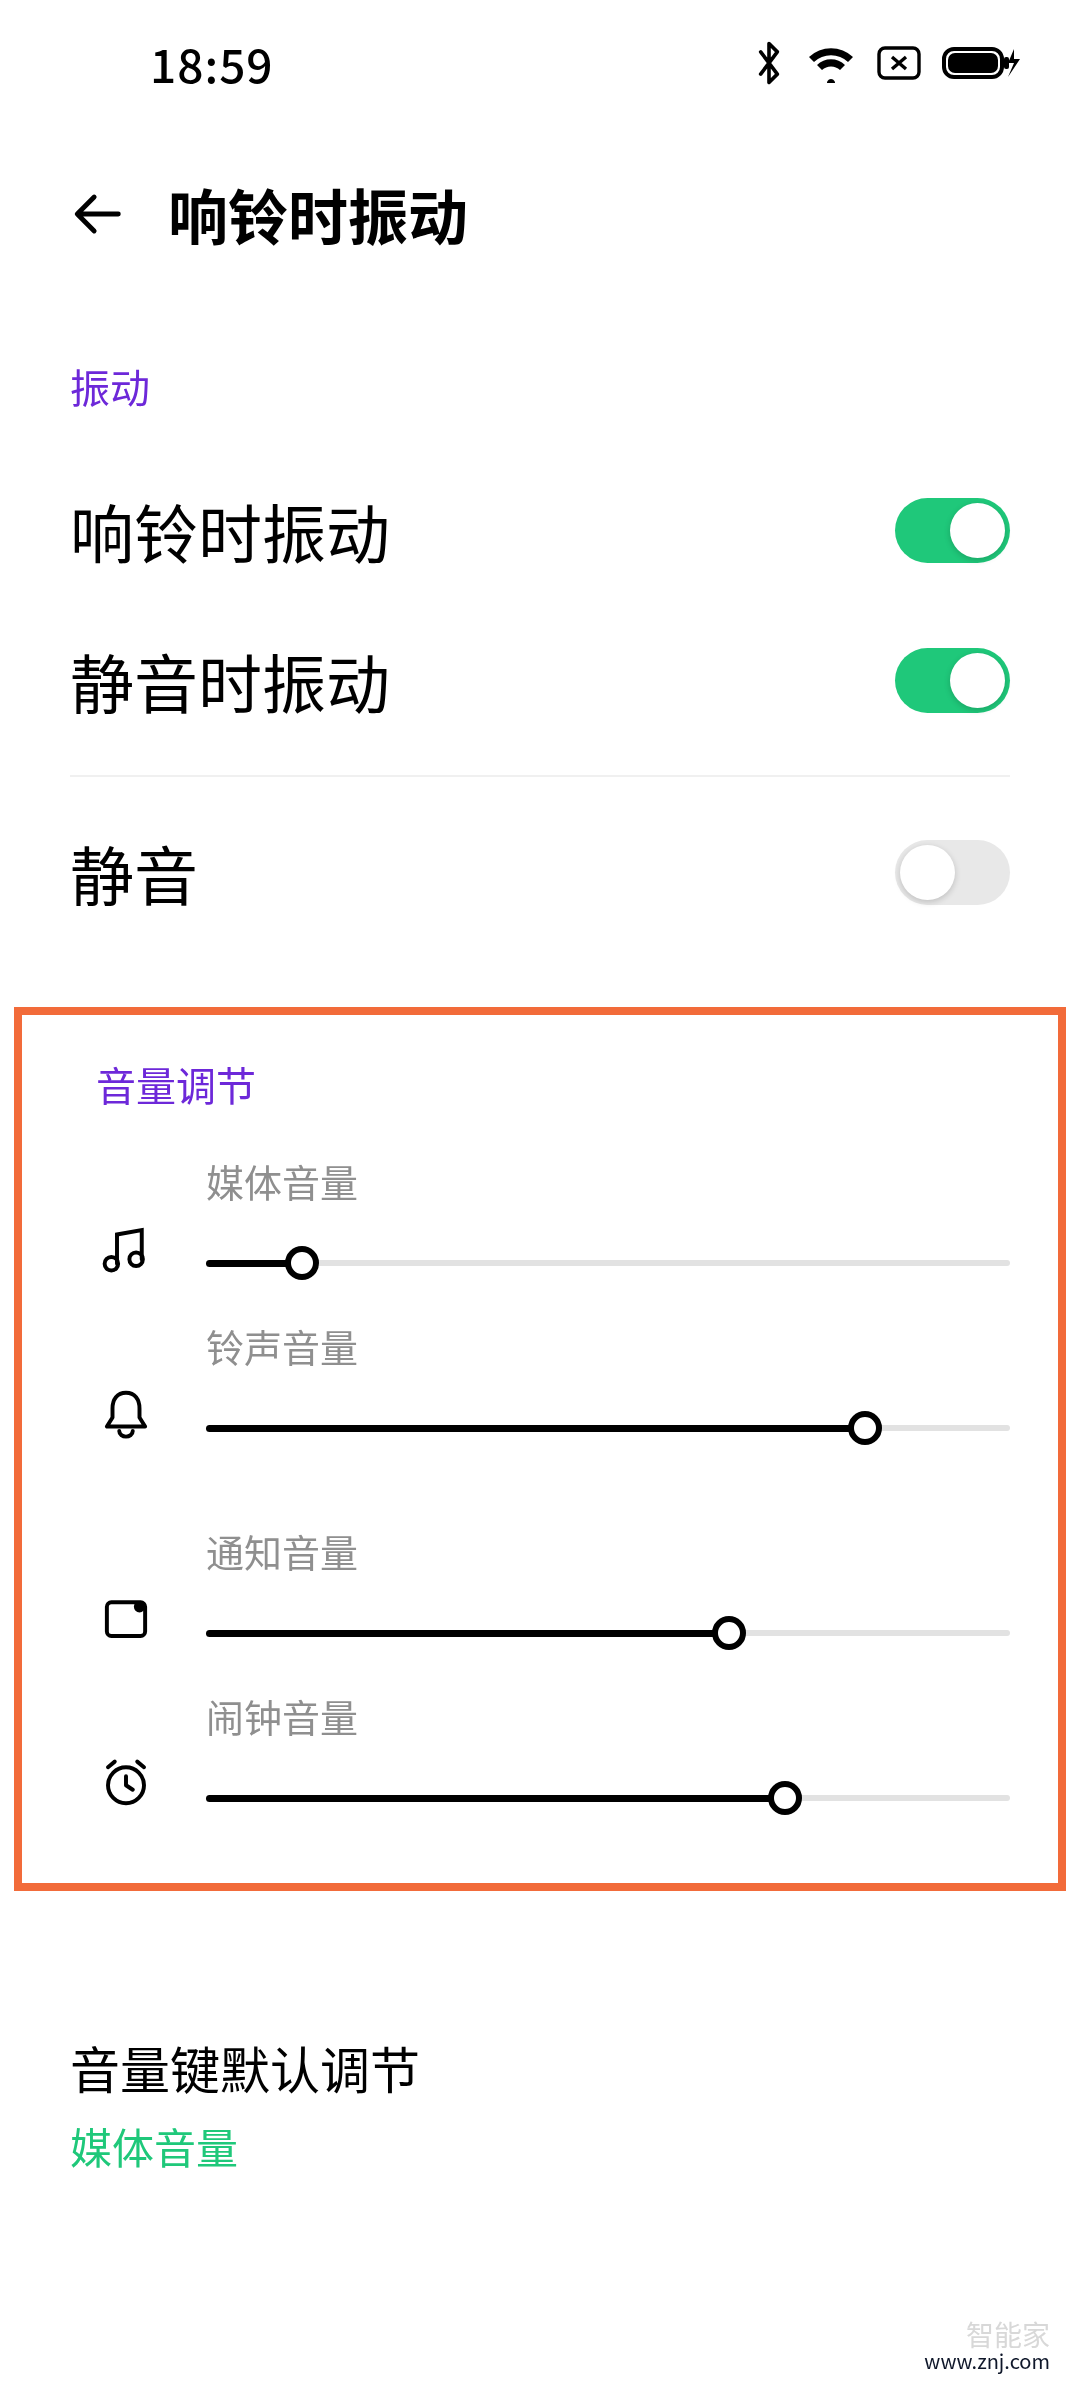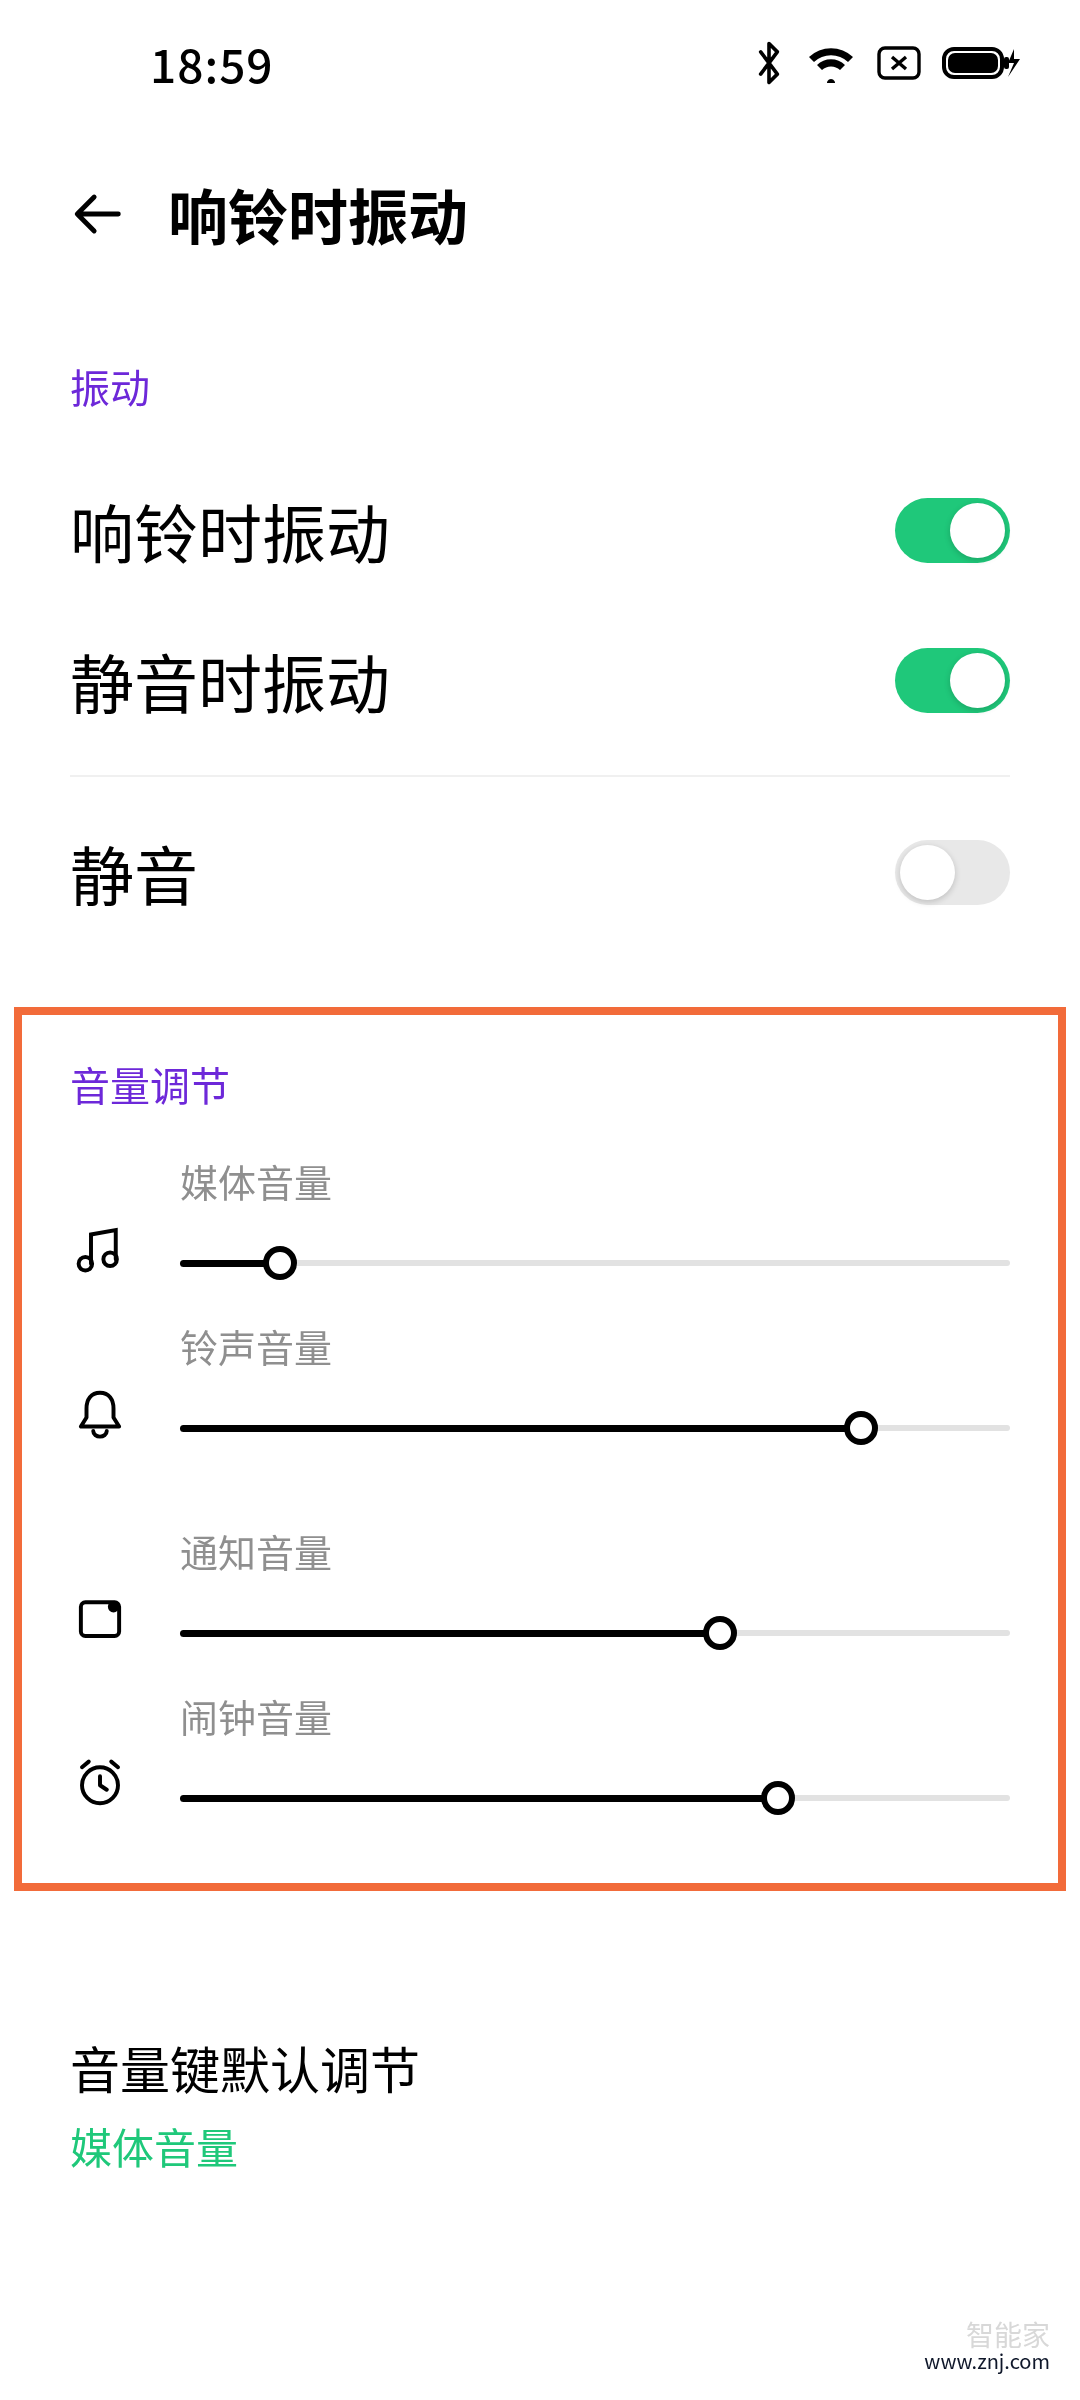--- a/index.html
+++ b/index.html
@@ -101,21 +101,21 @@
 
     .divider {
       height: 2px;
       background: #f0f0f0;
       margin: 20px 0;
     }
 
     .highlight-box {
       border: 8px solid #f26b3a;
       margin: 60px -56px 0 -56px;
-      padding: 40px 48px 60px 48px;
+      padding: 40px 48px 60px 74px;
     }
 
     .slider-block {
       margin-top: 40px;
       margin-bottom: 30px;
     }
     .slider-inner {
       display: flex;
       align-items: flex-end;
       gap: 50px;

